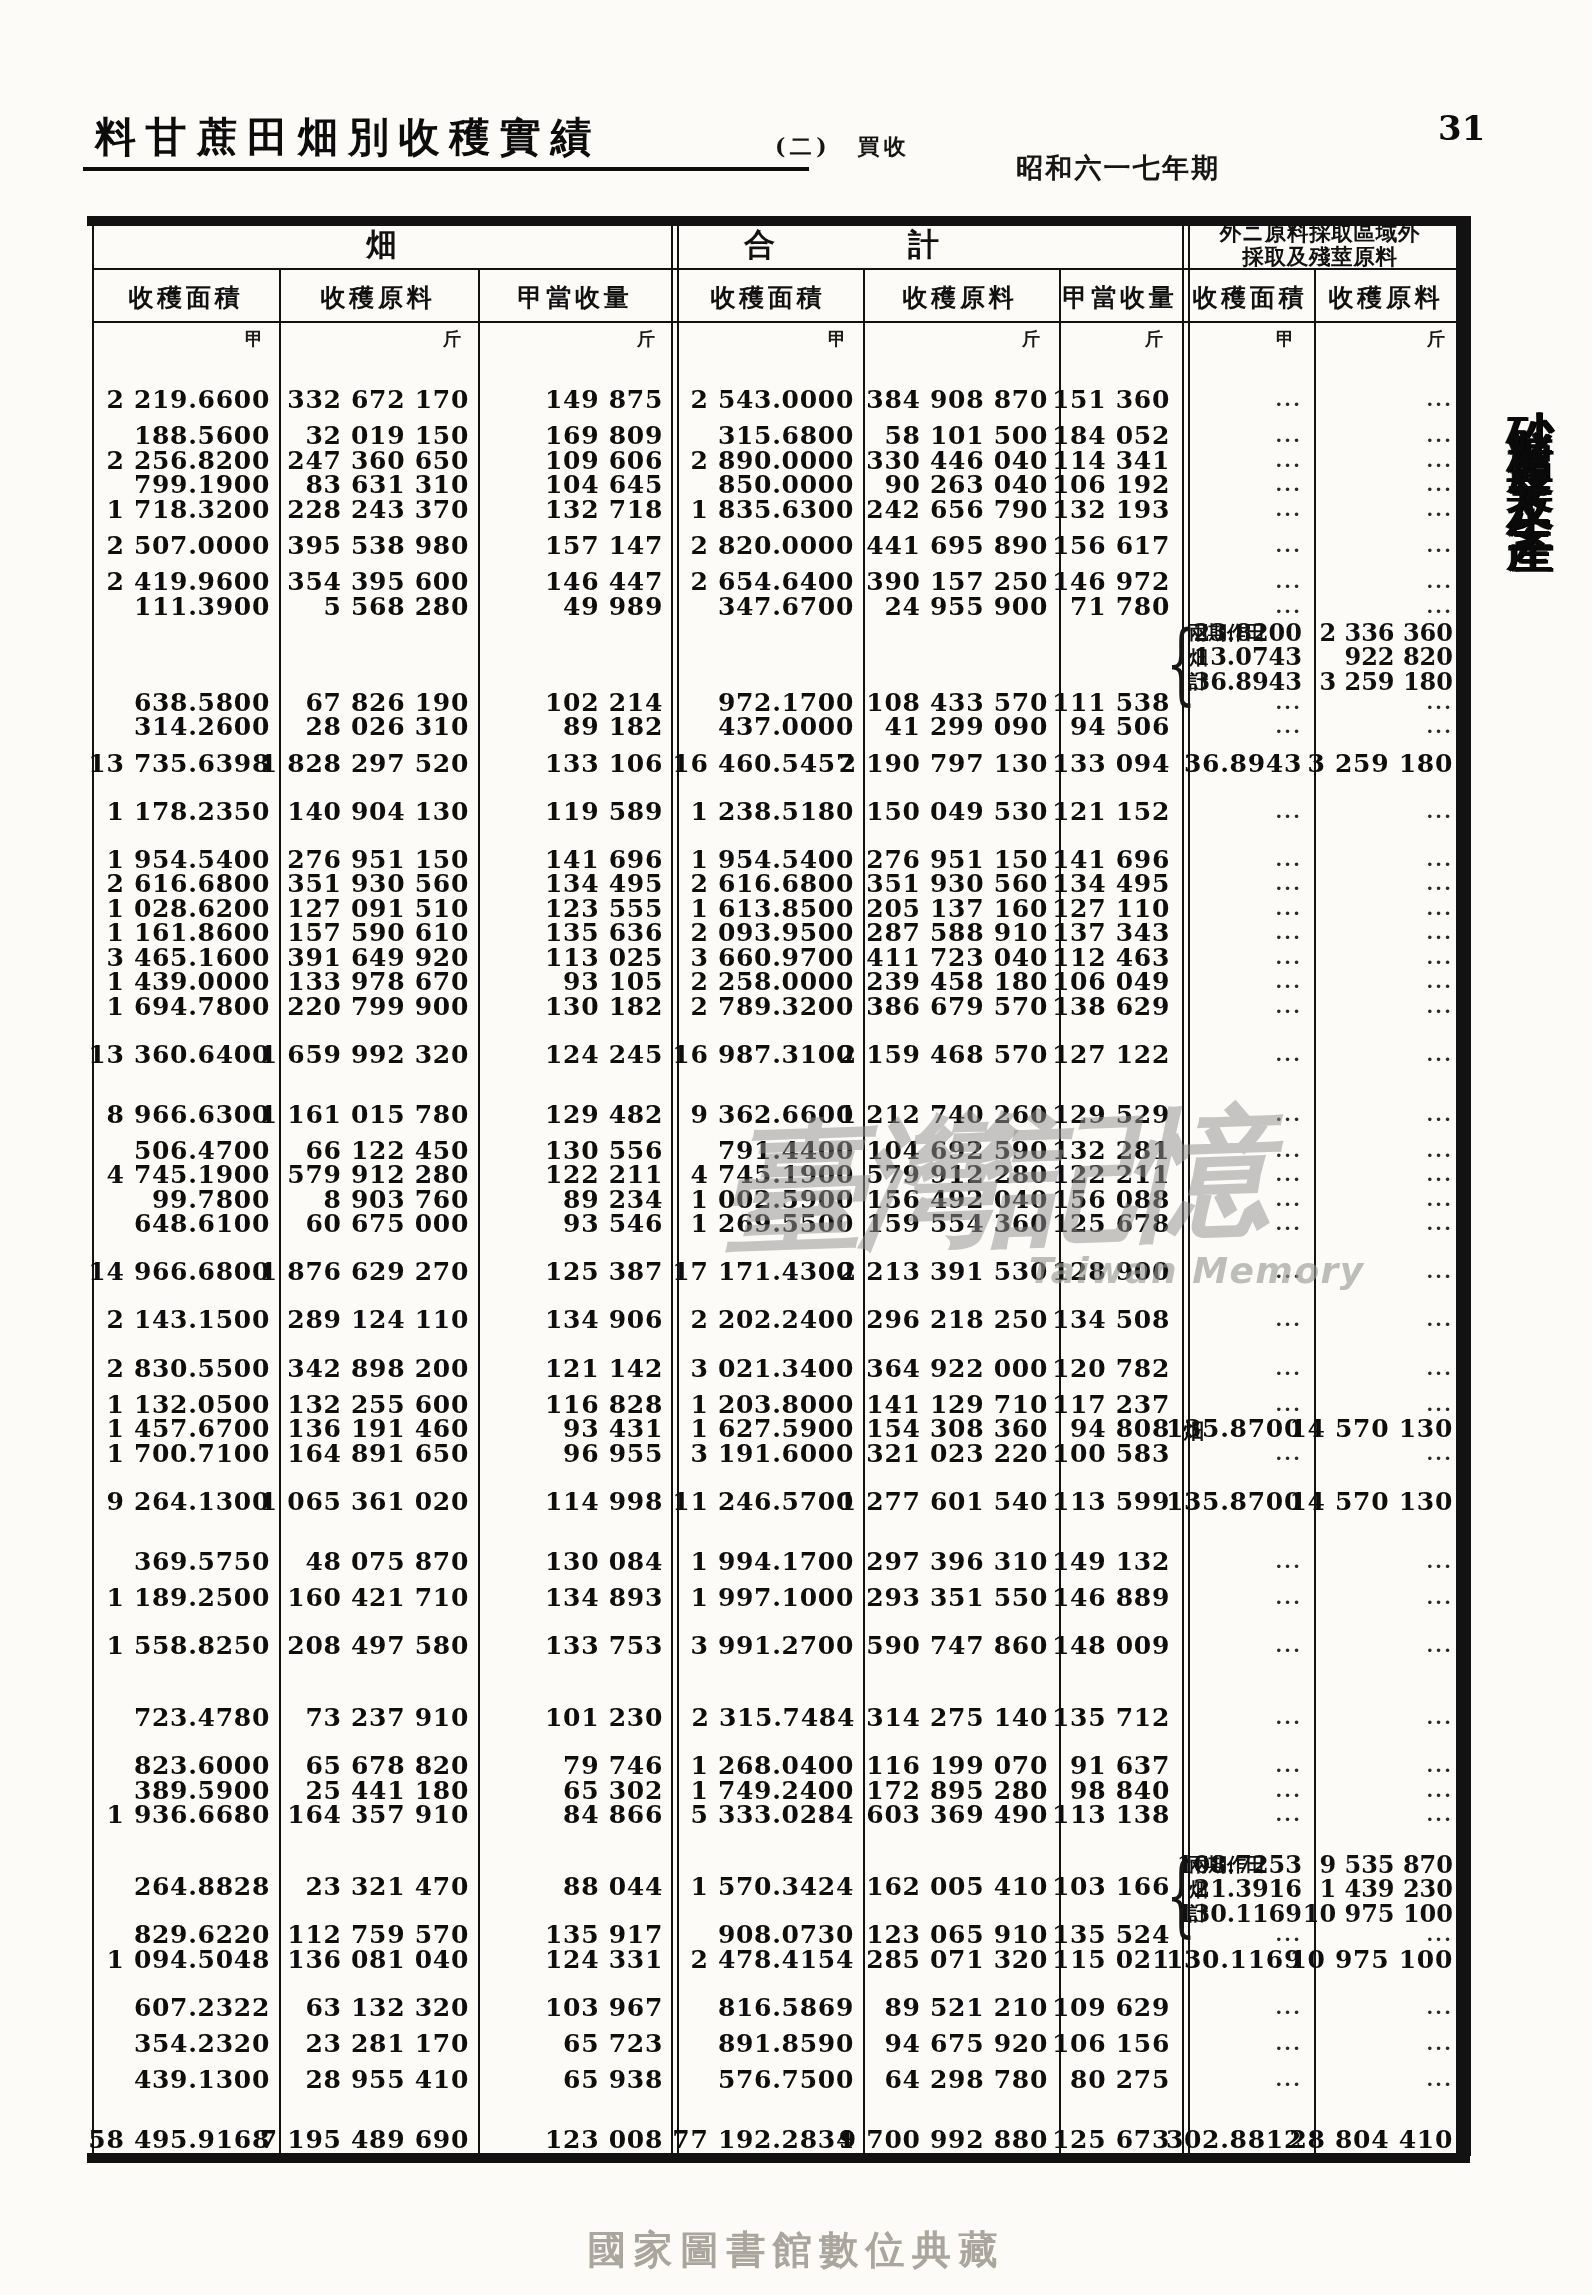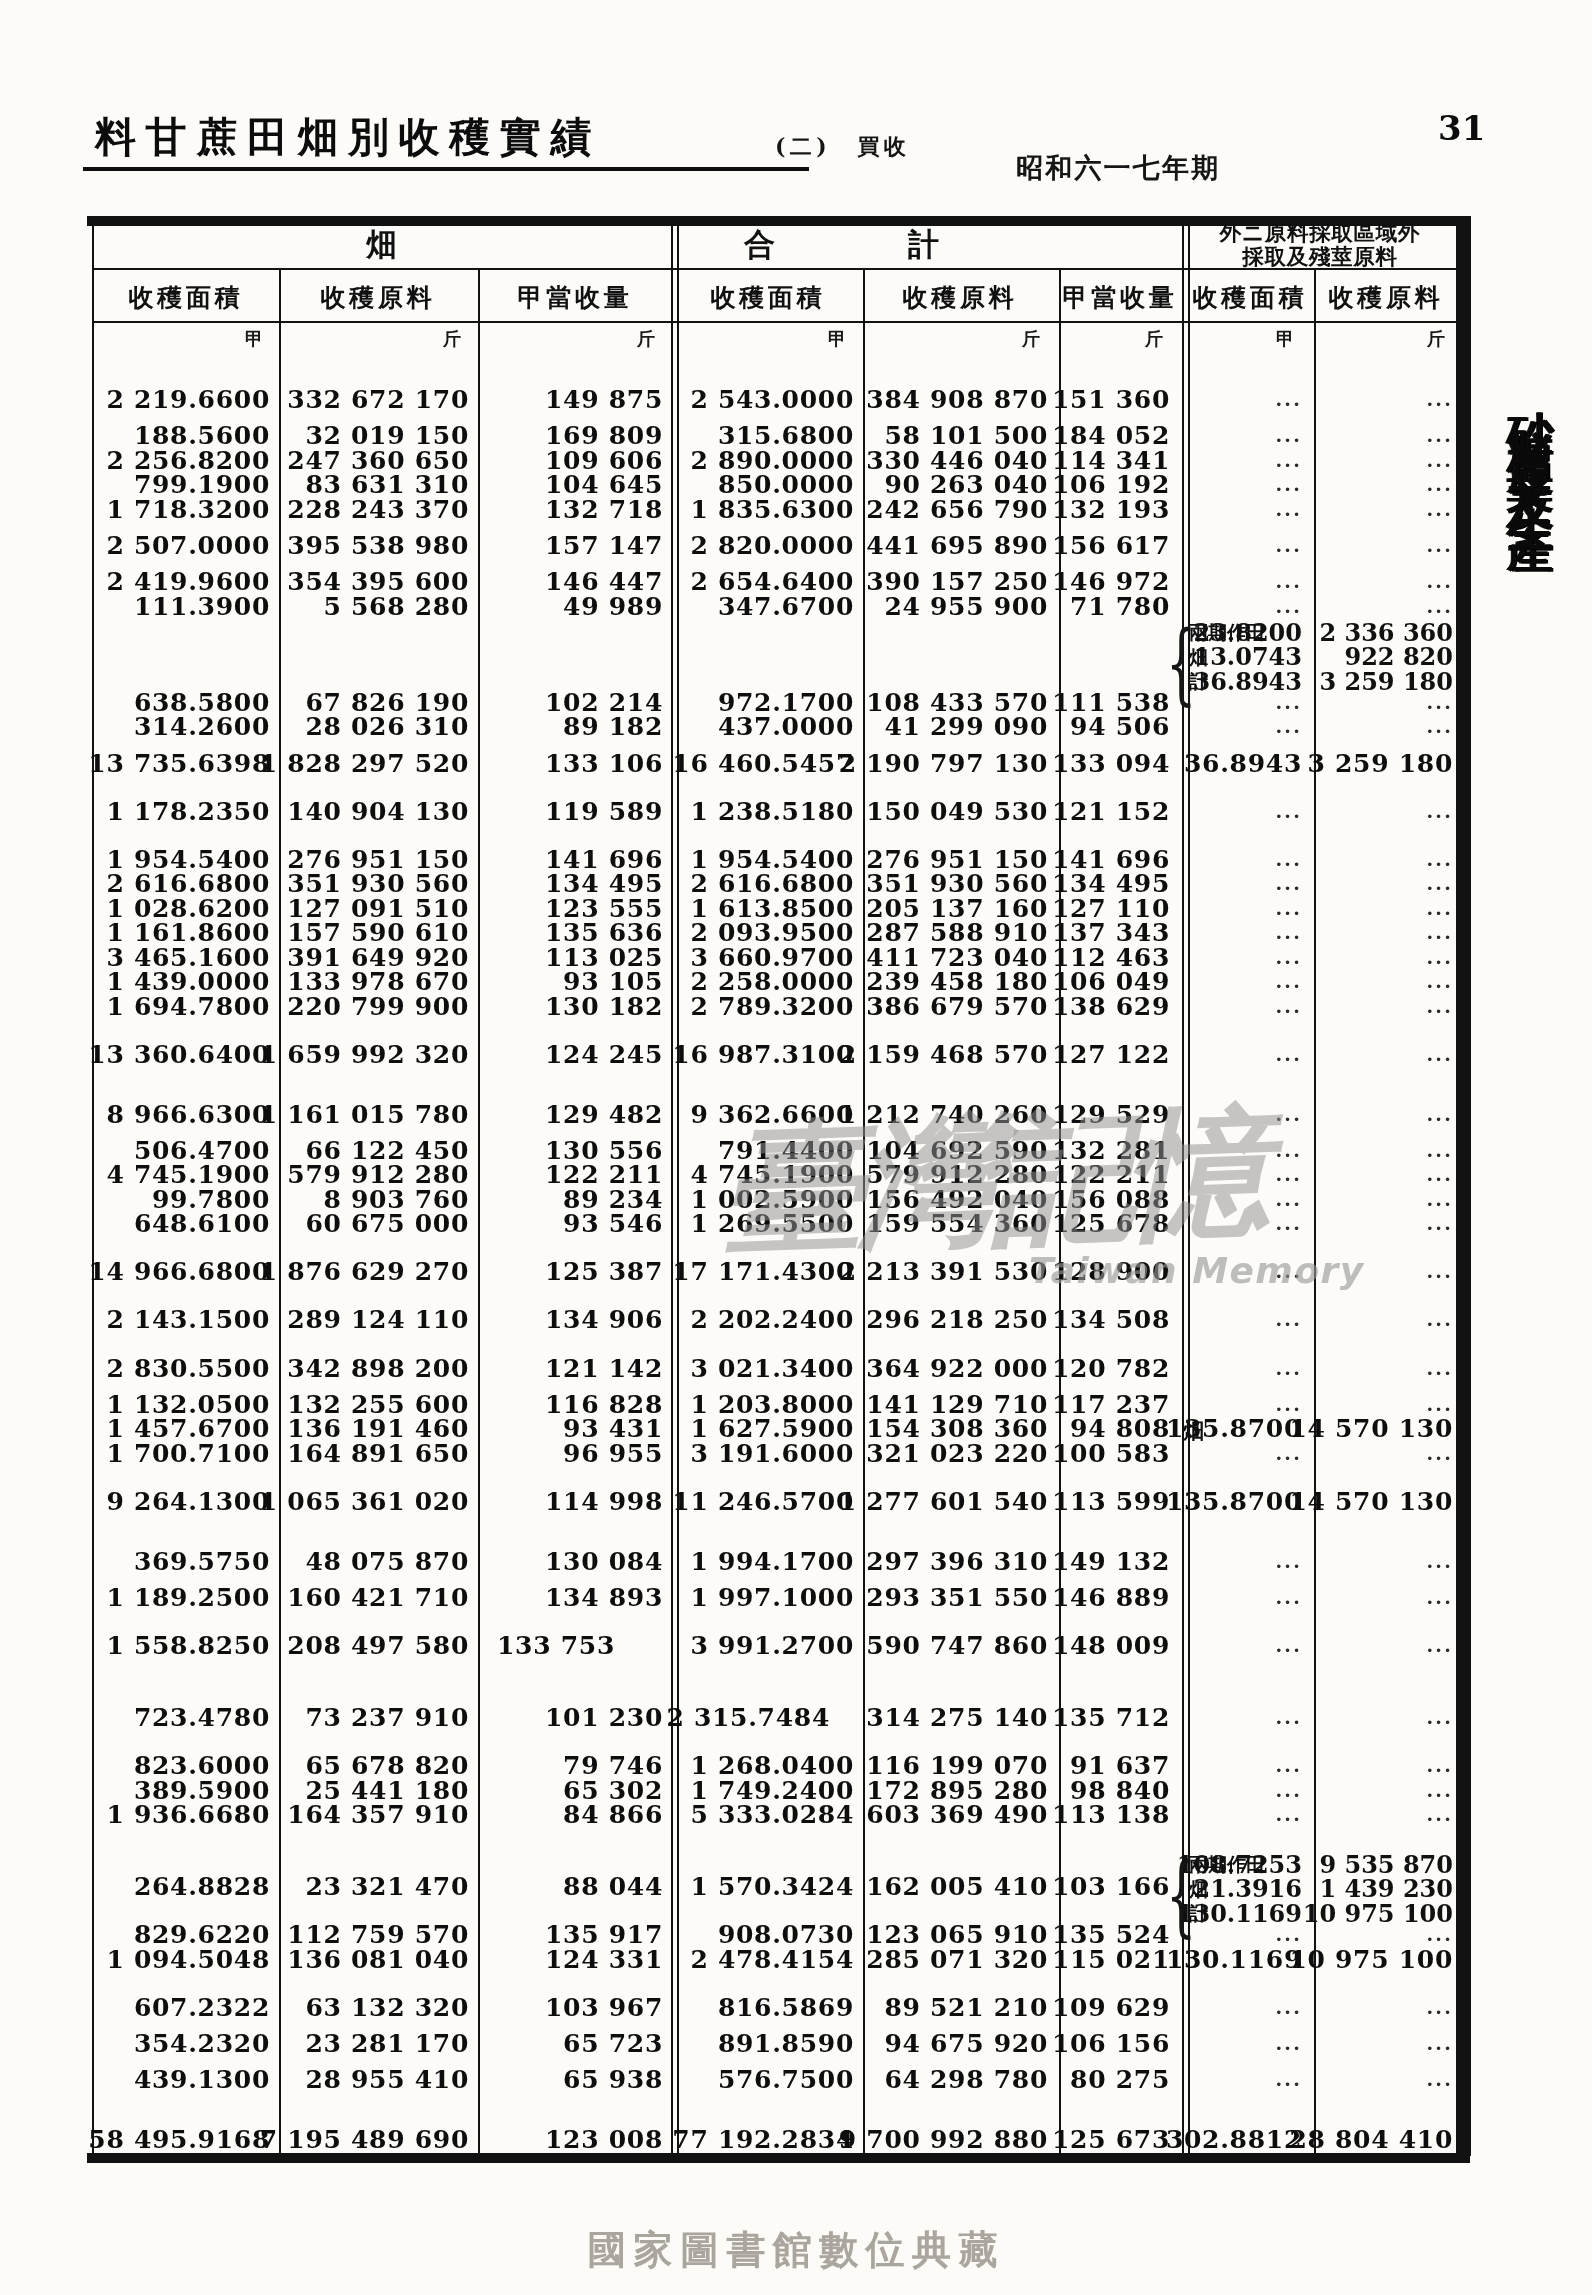--- a/index.html
+++ b/index.html
@@ -458,32 +458,32 @@
         <span class="cell" style="right: 929px;">134 893</span>
         <span class="cell" style="right: 738px;">1 997.1000</span>
         <span class="cell" style="right: 544px;">293 351 550</span>
         <span class="cell" style="right: 422px;">146 889</span>
         <span class="cell dots" style="right: 290px;">...</span>
         <span class="cell dots" style="right: 139px;">...</span>
       </div>
       <div class="trow" style="top: 1631px;">
         <span class="cell" style="right: 1322px;">1 558.8250</span>
         <span class="cell" style="right: 1123px;">208 497 580</span>
-        <span class="cell" style="right: 977px;">133 753</span>
+        <span class="cell" style="right: 929px;">133 753</span>
         <span class="cell" style="right: 738px;">3 991.2700</span>
         <span class="cell" style="right: 544px;">590 747 860</span>
         <span class="cell" style="right: 422px;">148 009</span>
         <span class="cell dots" style="right: 290px;">...</span>
         <span class="cell dots" style="right: 139px;">...</span>
       </div>
       <div class="trow" style="top: 1703px;">
         <span class="cell" style="right: 1322px;">723.4780</span>
         <span class="cell" style="right: 1123px;">73 237 910</span>
         <span class="cell" style="right: 929px;">101 230</span>
-        <span class="cell" style="right: 762px; margin-left: 25px;">2 315.7484</span>
+        <span class="cell" style="right: 737px; margin-left: 25px;">2 315.7484</span>
         <span class="cell" style="right: 544px;">314 275 140</span>
         <span class="cell" style="right: 422px;">135 712</span>
         <span class="cell dots" style="right: 290px;">...</span>
         <span class="cell dots" style="right: 139px;">...</span>
       </div>
       <div class="trow" style="top: 1751px;">
         <span class="cell" style="right: 1322px;">823.6000</span>
         <span class="cell" style="right: 1123px;">65 678 820</span>
         <span class="cell" style="right: 929px;">79 746</span>
         <span class="cell" style="right: 738px;">1 268.0400</span>

